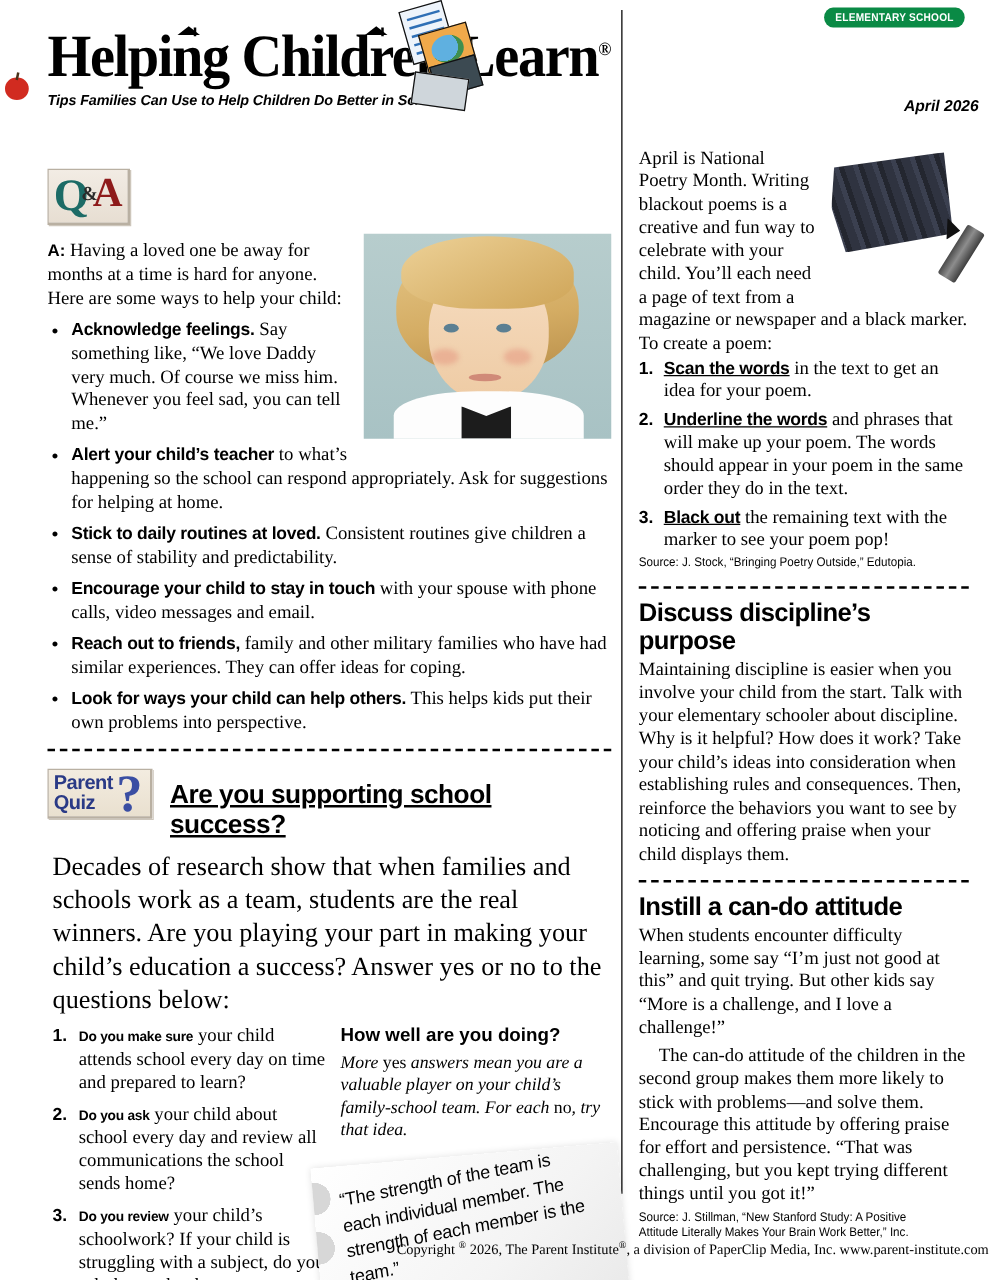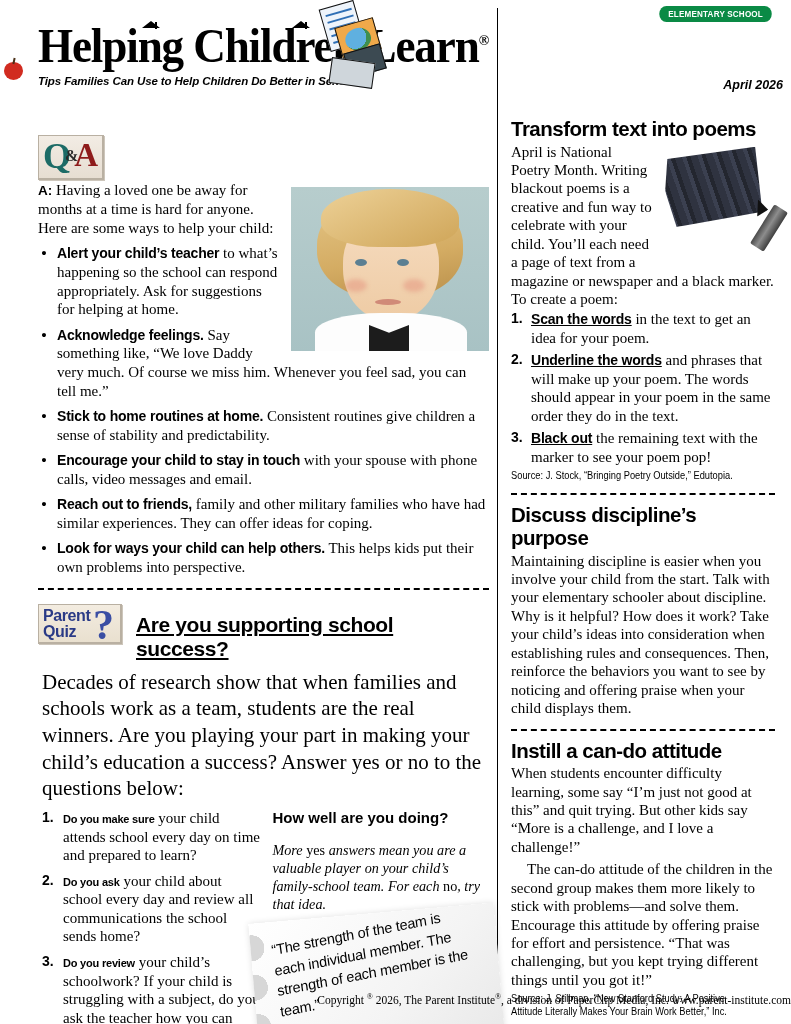--- a/index.html
+++ b/index.html
@@ -158,21 +158,21 @@
   .ph-collar {
     position:absolute; left:78px; bottom:0px; width:40px; height:26px; background:#1c1c1c;
     clip-path: polygon(0 0, 50% 30%, 100% 0, 100% 100%, 0 100%);
   }
 
   .qa-q {
     font-family: "Liberation Sans", sans-serif;
     font-weight: bold; font-size: 14.2px; line-height: 1.27;
     margin-top: 4px; letter-spacing: -0.15px;
   }
-  .qa-a { font-size: 15px; line-height: 1.27; margin-top: 1px; }
+  .qa-a { font-size: 15px; line-height: 1.27; margin-top: 12px; }
   .qa-a b { font-family:"Liberation Sans",sans-serif; font-size:13.5px; }
 
   ul.dots { list-style: none; margin-top: 6px; }
   ul.dots li {
     position: relative; padding-left: 19px; margin-bottom: 6.5px;
     font-size: 15px; line-height: 1.25;
   }
   ul.dots li:before {
     content: "\2022"; position: absolute; left: 3px; top: -1px; font-size: 17px;
   }
@@ -206,21 +206,21 @@
     counter-increment: q; position: relative; padding-left: 21px;
     margin-bottom: 7px; font-size: 15px; line-height: 1.24;
   }
   ol.qlist li:before {
     content: counter(q) "."; position: absolute; left: 0; top: 0;
     font-family:"Liberation Sans",sans-serif; font-weight:bold; font-size:14px;
   }
   ol.qlist li b { font-family:"Liberation Sans",sans-serif; font-weight:bold; font-size:11px; letter-spacing:-0.2px; }
 
   .score-title { font-family:"Liberation Sans",sans-serif; font-weight:bold; font-size:15px; }
-  .score-text { font-style: italic; font-size: 14.2px; line-height: 1.26; margin-top: 16px; }
+  .score-text { font-style: italic; font-size: 14.2px; line-height: 1.26; margin-top: 5px; }
   .score-text .up { font-style: normal; }
 
   .quote-card {
     position: absolute; left: -6px; top: 104px; width: 246px; height: 140px;
     background: linear-gradient(135deg,#ffffff 0%, #f4f4f4 60%, #e8e8e8 100%);
     box-shadow: 0 0 6px rgba(0,0,0,0.12);
     transform: rotate(-5deg);
     overflow: hidden;
   }
   .quote-card:before {
@@ -345,23 +345,23 @@
         <div class="ph-collar"></div>
       </div>
 
 
       <div class="qa-a">
         <b>A:</b>
         <span>Having a loved one be away for months at a time is hard for anyone. Here are some ways to help your child:</span>
       </div>
 
       <ul class="dots">
+        <li><b>Acknowledge feelings.</b> <span>Say something like, “We love Daddy very much. Of course we miss him. Whenever you feel sad, you can tell me.”</span></li>
         <li><b>Alert your child’s teacher</b> <span>to what’s happening so the school can respond appropriately. Ask for suggestions for helping at home.</span></li>
-        <li><b>Acknowledge feelings.</b> <span>Say something like, “We love Daddy very much. Of course we miss him. Whenever you feel sad, you can tell me.”</span></li>
-        <li><b>Stick to home routines at home.</b> <span>Consistent routines give children a sense of stability and predictability.</span></li>
+        <li><b>Stick to daily routines at loved.</b> <span>Consistent routines give children a sense of stability and predictability.</span></li>
         <li><b>Encourage your child to stay in touch</b> <span>with your spouse with phone calls, video messages and email.</span></li>
         <li><b>Reach out to friends,</b> <span>family and other military families who have had similar experiences. They can offer ideas for coping.</span></li>
         <li><b>Look for ways your child can help others.</b> <span>This helps kids put their own problems into perspective.</span></li>
       </ul>
 
       <hr class="dash-rule">
 
       <div class="quiz-head">
         <div class="quiz-logo">
           <span class="l1">Parent</span>
@@ -390,21 +390,20 @@
             <div class="quote-text">“The strength of the team is each individual member. The strength of each member is the team.”</div>
 
           </div>
         </div>
       </div>
     </div>
 
     <div class="col-right">
 
       <div>
-        <div class="r-title">Transform text into poems</div>
         <div class="scribble">
           <div class="ink"></div>
             <div class="pen"></div>
             <div class="tip"></div>
         </div>
         <div class="r-body">April is National Poetry Month. Writing blackout poems is a creative and fun way to celebrate with your child. You’ll each need a page of text from a magazine or newspaper and a black marker. To create a poem:</div>
         <ol class="steps">
           <li><b>Scan the words</b> <span>in the text to get an idea for your poem.</span></li>
           <li><b>Underline the words</b> <span>and phrases that will make up your poem. The words should appear in your poem in the same order they do in the text.</span></li>
           <li><b>Black out</b> <span>the remaining text with the marker to see your poem pop!</span></li>

